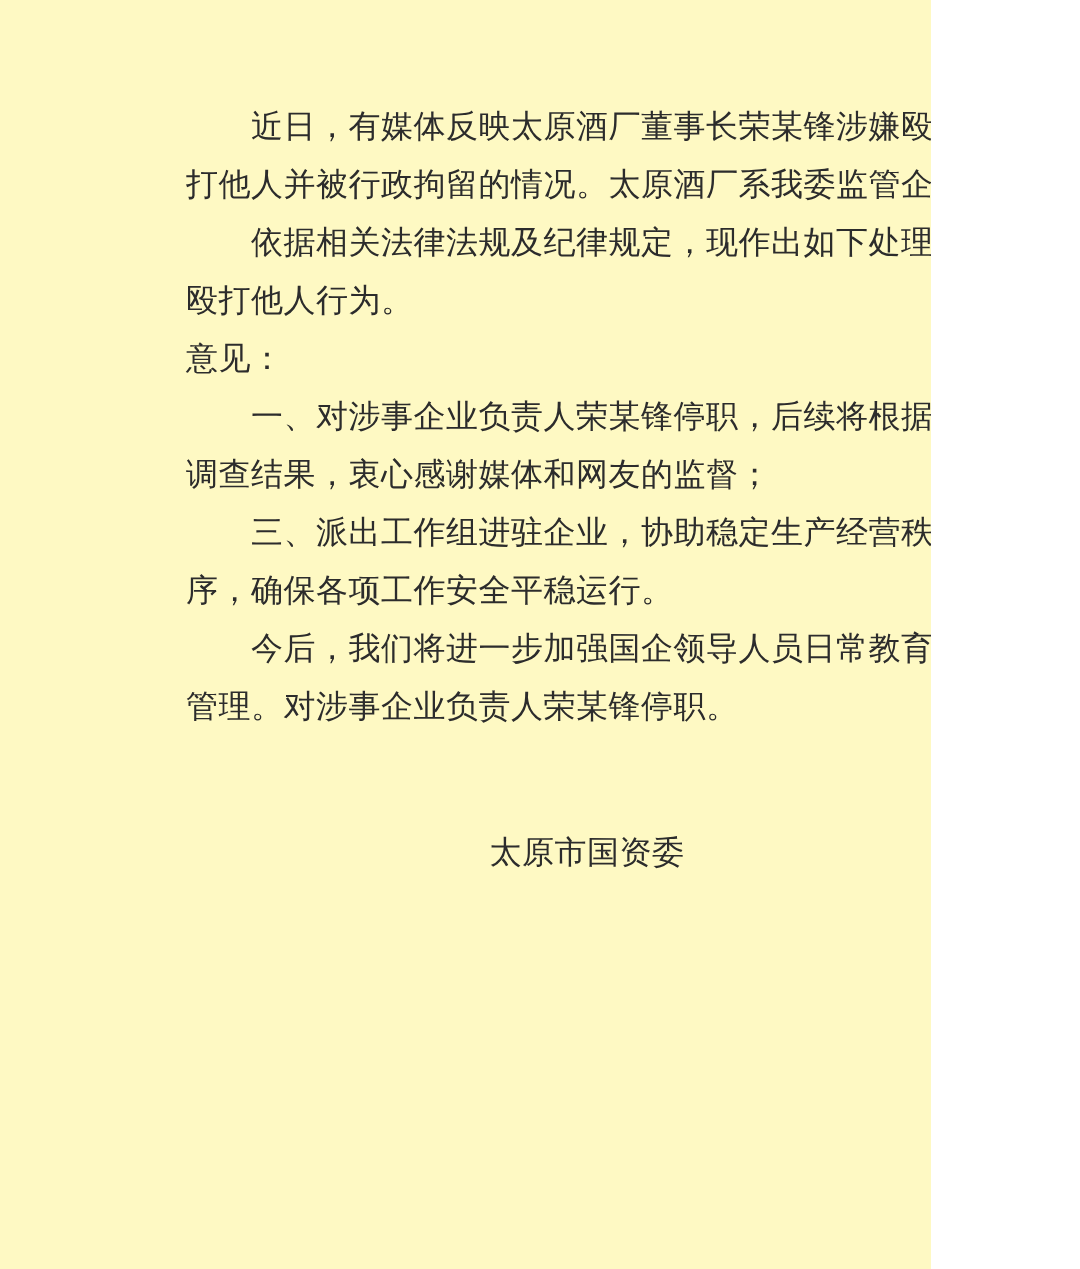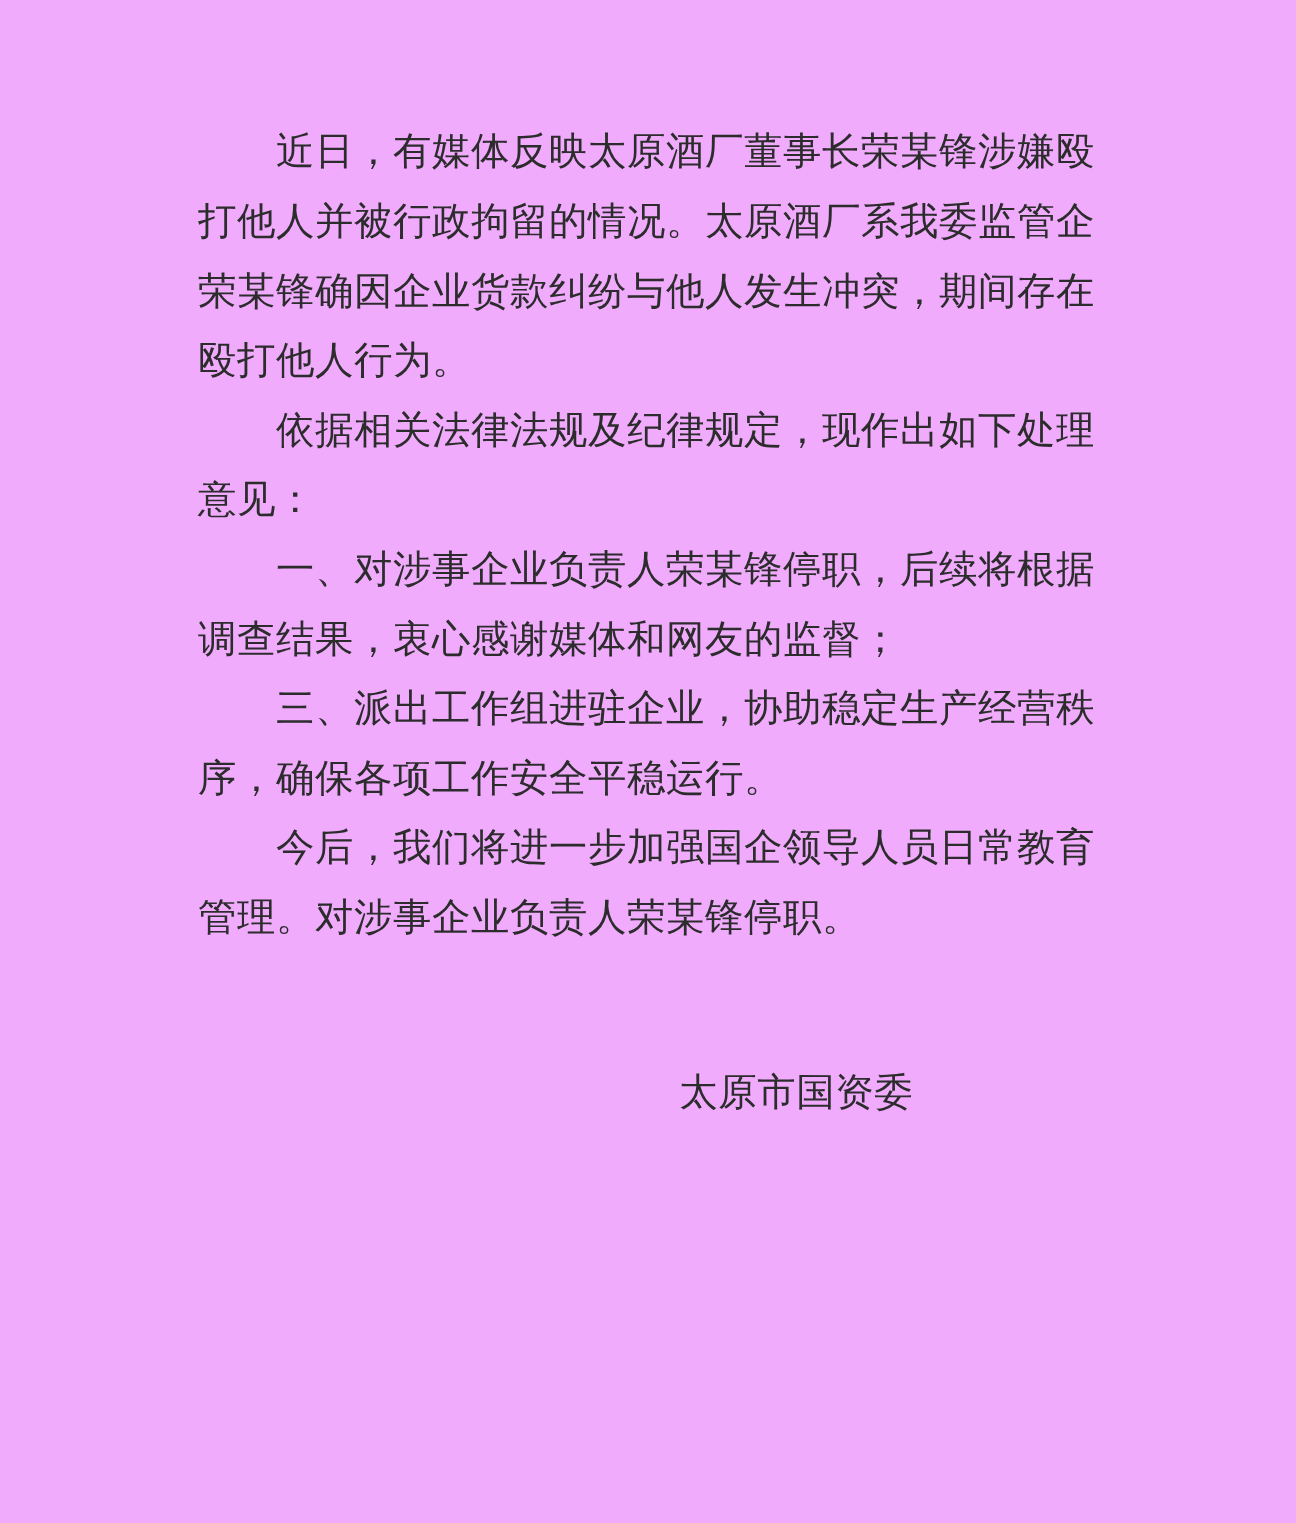--- a/index.html
+++ b/index.html
@@ -2,59 +2,60 @@
 <html><head>
 <meta charset="utf-8">
 <style>
   html, body {
     margin: 0;
     padding: 0;
     background: #ffffff;
   }
   .page {
     position: relative;
-    width: 1080px;
+    width: 910px;
     height: 1269px;
-    background: #f0abfc;
+    background: #fef9c3;
     overflow: hidden;
     font-family: "Liberation Serif", "DejaVu Serif", serif;
+    padding-left: 21px;
   }
   .notice-body {
     padding: 97px 158px 0 165px;
   }
   .text-line {
     font-size: 32px;
     line-height: 58px;
     height: 58px;
     letter-spacing: 0.5px;
     color: #2c2c2c;
     white-space: nowrap;
     font-weight: 400;
   }
   .text-line.indent {
     text-indent: 65px;
   }
   .signature-block {
     margin: 88px 174px 0 auto;
     width: 340px;
+    text-align: center;
   }
   .signature-block .text-line {
     white-space: nowrap;
   }
 </style>
 </head>
 <body>
 
 <div class="page">
   <div class="notice-body">
     <div class="text-line indent">近日，有媒体反映太原酒厂董事长荣某锋涉嫌殴</div>
     <div class="text-line">打他人并被行政拘留的情况。太原酒厂系我委监管企</div>
-    <div class="text-line">荣某锋确因企业货款纠纷与他人发生冲突，期间存在</div>
+    <div class="text-line indent">依据相关法律法规及纪律规定，现作出如下处理</div>
     <div class="text-line">殴打他人行为。</div>
-    <div class="text-line indent">依据相关法律法规及纪律规定，现作出如下处理</div>
     <div class="text-line">意见：</div>
     <div class="text-line indent">一、对涉事企业负责人荣某锋停职，后续将根据</div>
     <div class="text-line">调查结果，衷心感谢媒体和网友的监督；</div>
     <div class="text-line indent">三、派出工作组进驻企业，协助稳定生产经营秩</div>
     <div class="text-line">序，确保各项工作安全平稳运行。</div>
     <div class="text-line indent">今后，我们将进一步加强国企领导人员日常教育</div>
     <div class="text-line">管理。对涉事企业负责人荣某锋停职。</div>
   </div>
 
   <div class="signature-block">

